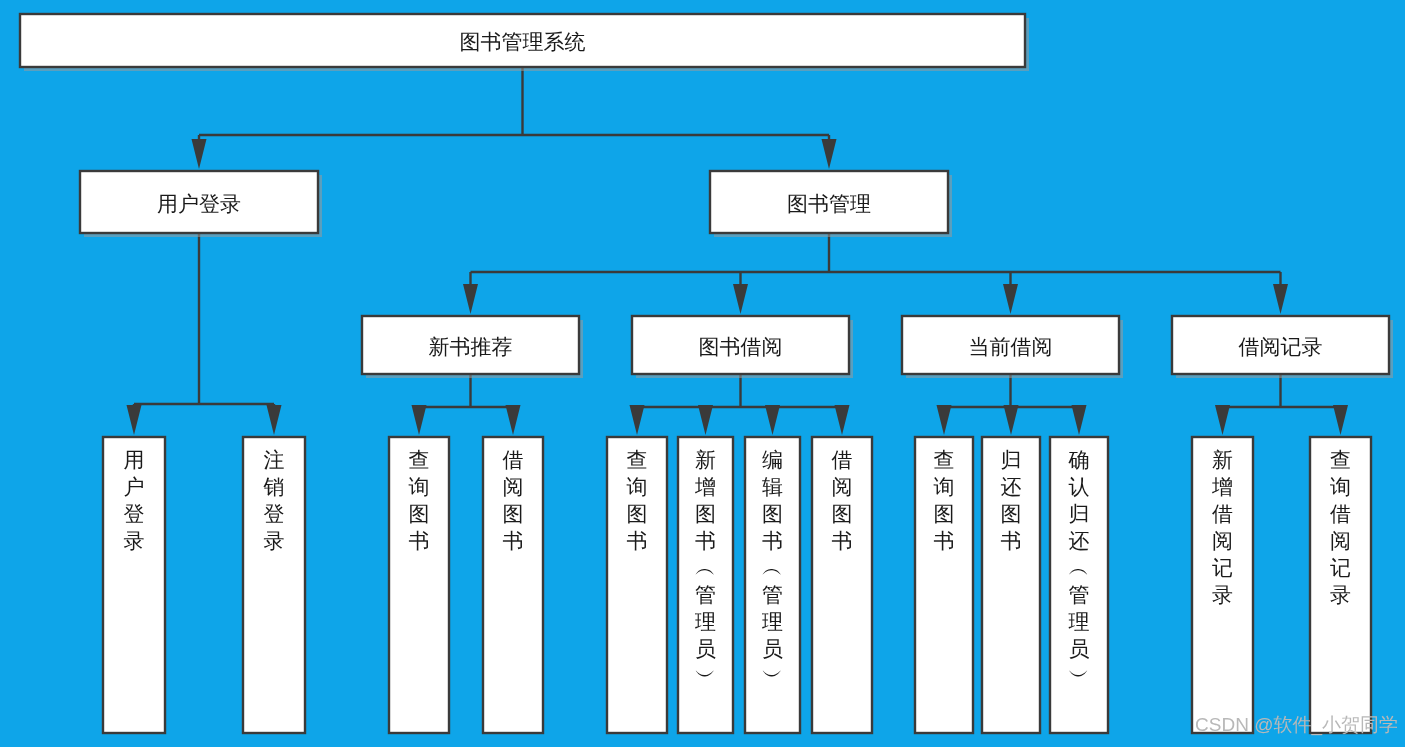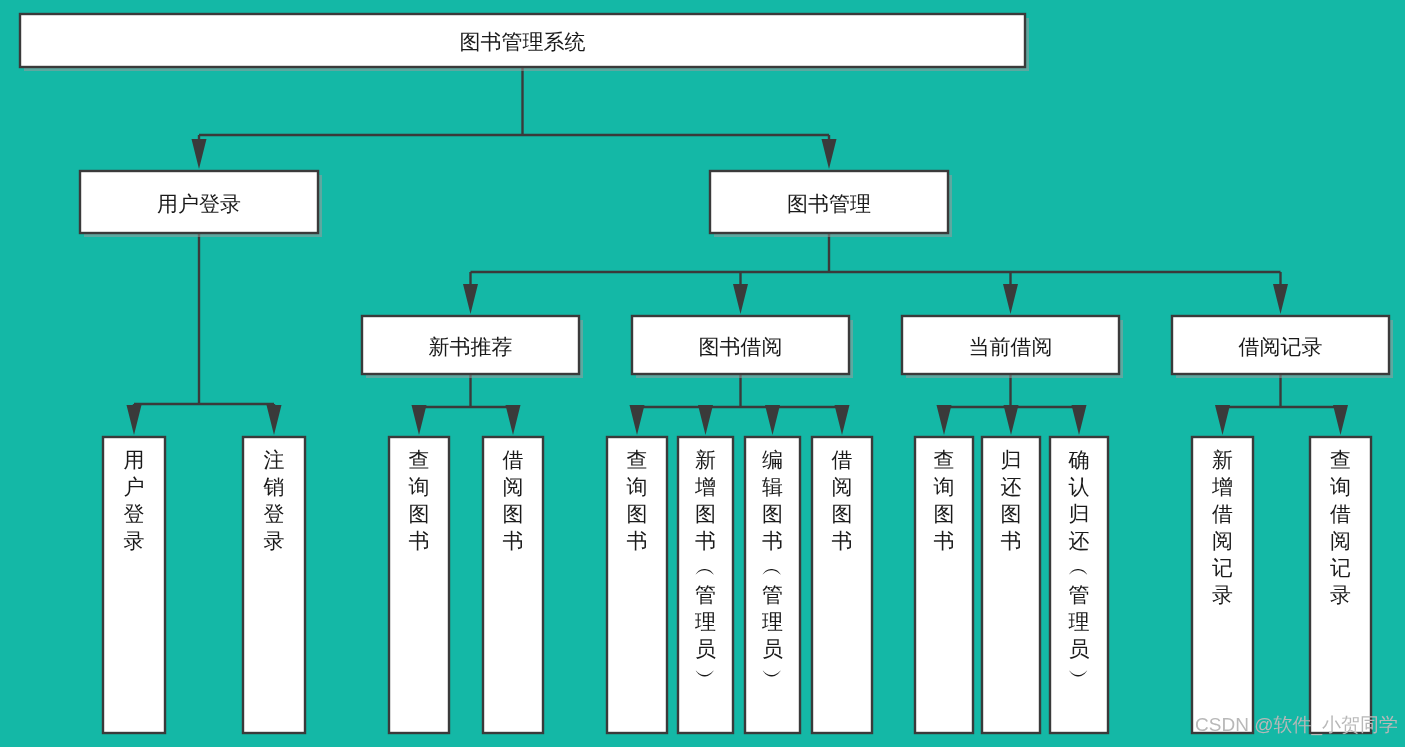--- a/index.html
+++ b/index.html
@@ -8,21 +8,21 @@
     padding: 0;
     background: #ffffff;
   }
   body {
     font-family: "Liberation Sans", "DejaVu Sans", sans-serif;
   }
   #diagram-root {
     position: relative;
     width: 1405px;
     height: 747px;
-    background: #14b8a6;
+    background: #0ea5e9;
     overflow: hidden;
   }
   svg.diagram-canvas {
     position: absolute;
     top: 0;
     left: 0;
     width: 1405px;
     height: 747px;
     display: block;
   }

